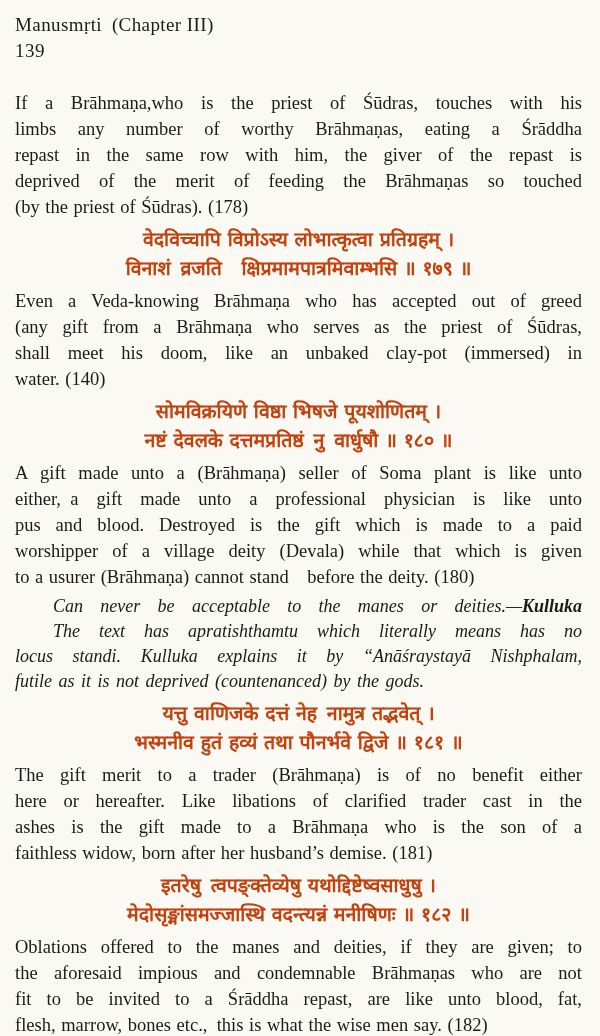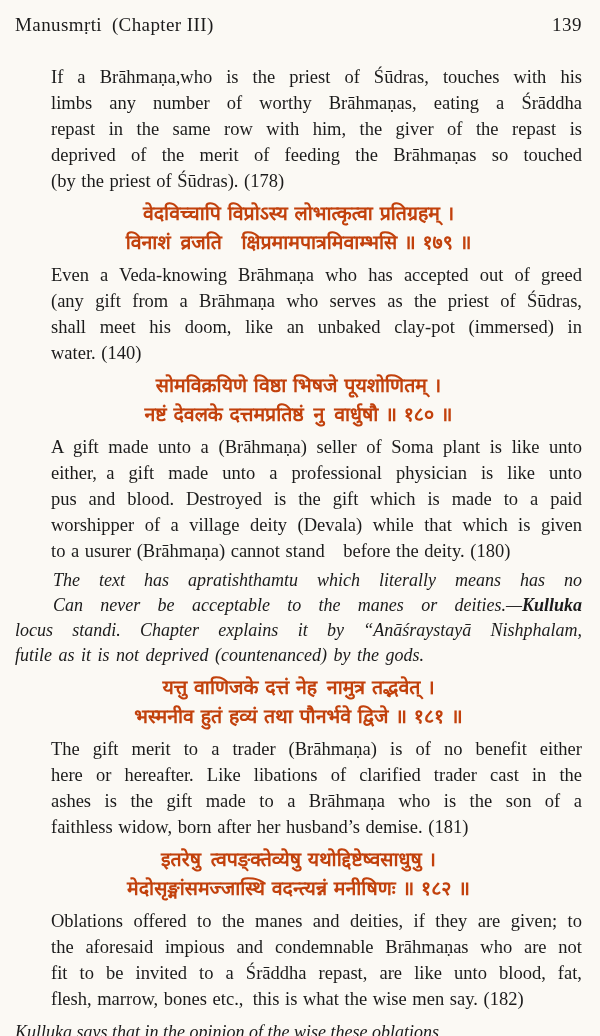--- a/index.html
+++ b/index.html
@@ -18,34 +18,34 @@
     font-family: "Liberation Serif", serif;
     color: #1b1b1b;
     -webkit-font-smoothing: antialiased;
   }
   .page-header {
     display: flex;
     justify-content: space-between;
     align-items: baseline;
     font-size: 19px;
     line-height: 26px;
+    flex-direction: column;
   }
   .running-title { letter-spacing: 0.4px; }
   .page-number { letter-spacing: 0.5px; }
 
   .translation { margin: 0; }
   .translation.first { margin-top: 26px; }
 
   .tline {
     font-size: 18.5px;
     line-height: 26px;
     text-align: justify;
     text-align-last: justify;
     word-spacing: 1px;
-    margin-left: 36px;
   }
   .tline.last {
     text-align-last: left;
   }
 
   .verse {
     text-align: center;
     font-family: "DejaVu Sans", sans-serif;
     font-size: 19.5px;
     font-weight: 600;
@@ -114,23 +114,23 @@
 
   <div class="translation">
     <div class="tline">A gift made unto a (Brāhmaṇa) seller of Soma plant is like unto</div>
     <div class="tline">either, a gift made unto a professional physician is like unto</div>
     <div class="tline">pus and blood. Destroyed is the gift which is made to a paid</div>
     <div class="tline">worshipper of a village deity (Devala) while that which is given</div>
     <div class="tline last">to a usurer (Brāhmaṇa) cannot stand before the deity. (180)</div>
   </div>
 
   <div class="commentary">
+    <div class="cline indent"><span>Can never be acceptable to the manes or deities.—</span><span class="attribution">Kulluka</span></div>
     <div class="cline indent">The text has apratishthamtu which literally means has no</div>
-    <div class="cline indent"><span>Can never be acceptable to the manes or deities.—</span><span class="attribution">Kulluka</span></div>
-    <div class="cline">locus standi. Chapter explains it by “Anāśraystayā Nishphalam,</div>
+    <div class="cline">locus standi. Kulluka explains it by “Anāśraystayā Nishphalam,</div>
     <div class="cline last">futile as it is not deprived (countenanced) by the gods.</div>
   </div>
 
   <div class="verse">
     <div class="vline">यत्तु वाणिजके दत्तं नेह नामुत्र तद्भवेत् ।</div>
     <div class="vline">भस्मनीव हुतं हव्यं तथा पौनर्भवे द्विजे ॥ १८१ ॥</div>
   </div>
 
   <div class="translation">
     <div class="tline">The gift merit to a trader (Brāhmaṇa) is of no benefit either</div>

